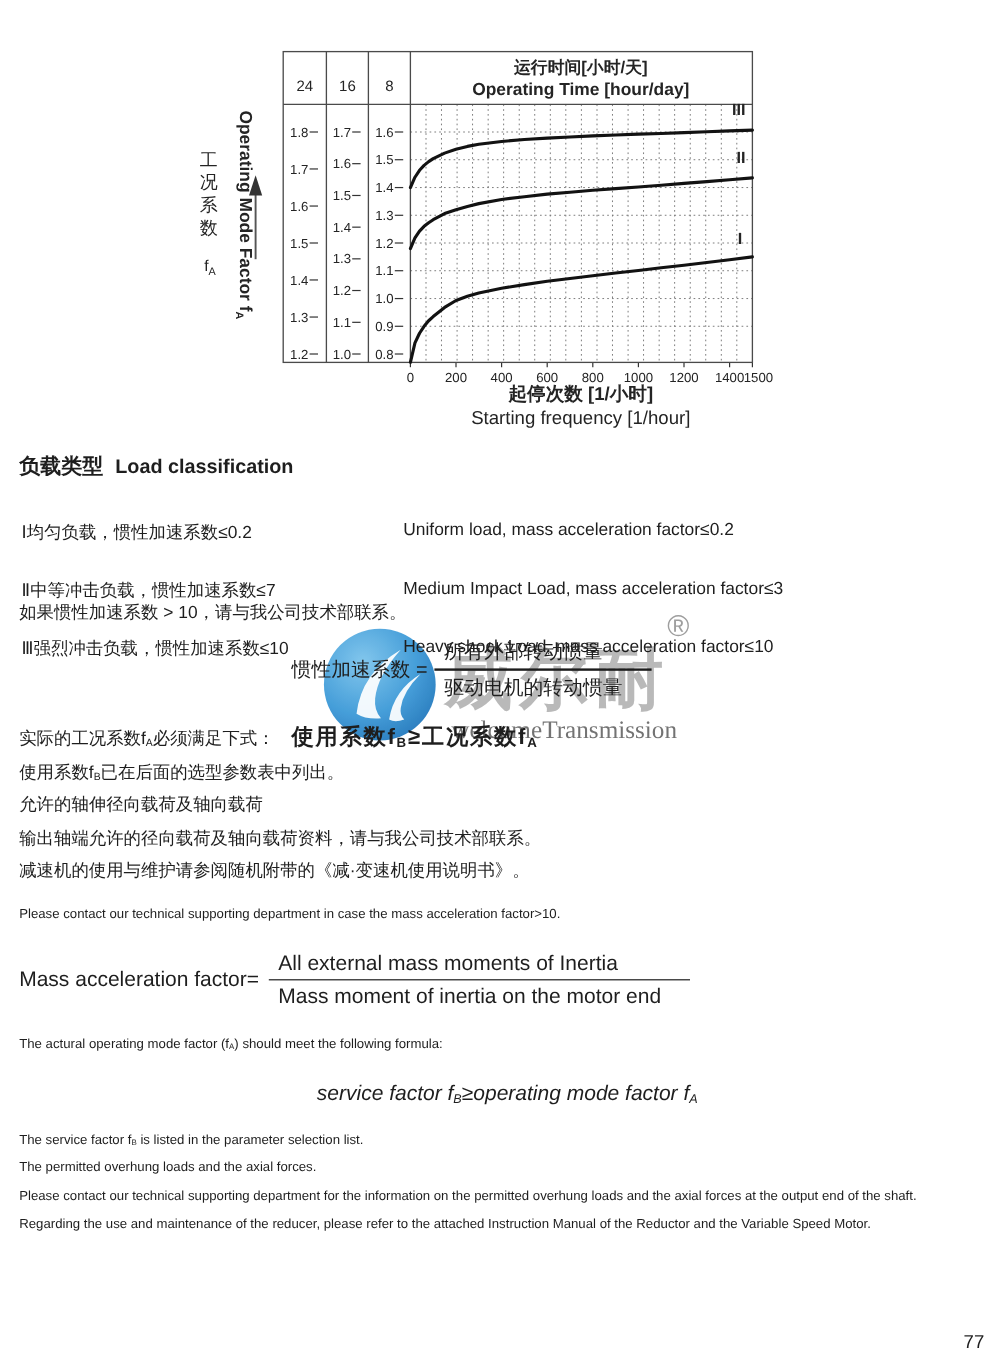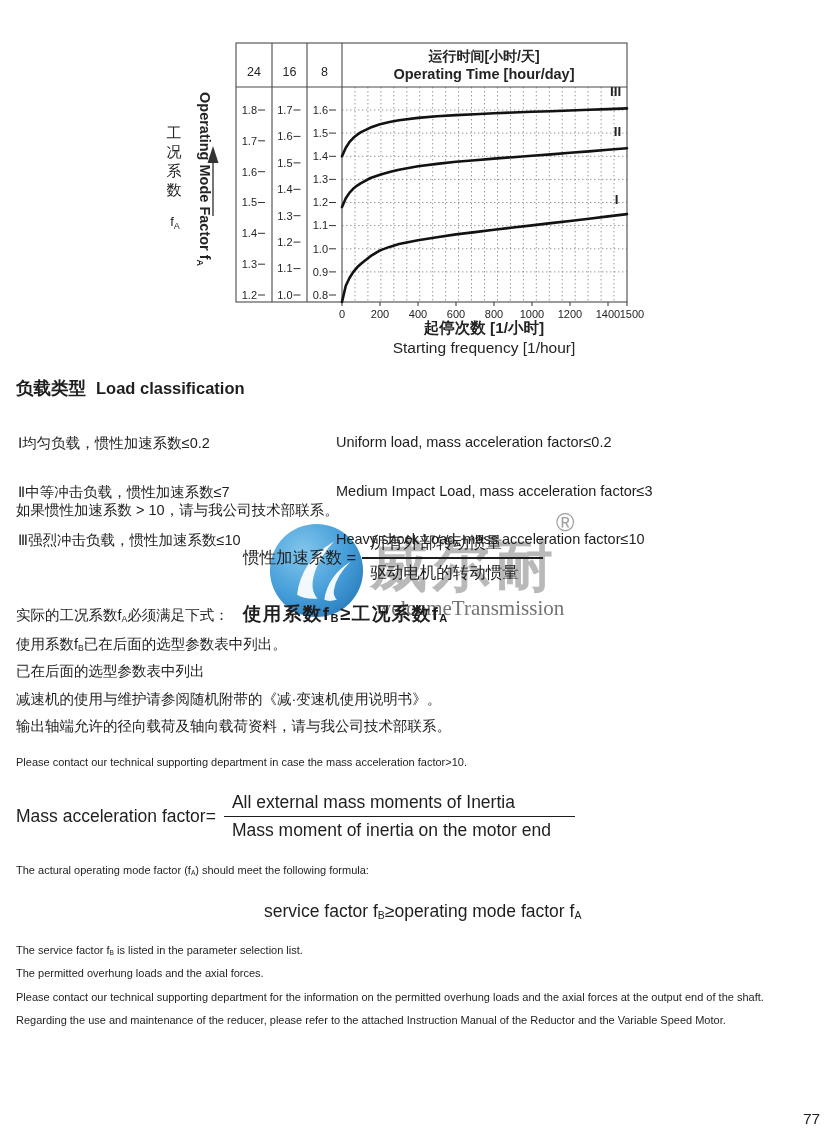--- a/index.html
+++ b/index.html
@@ -54,21 +54,21 @@
   .frac .num{padding:1px 8px 3px 8px;}
   .frac .den{border-top:2px solid #1d1d1d;padding:3px 24px 1px 8px;}
   .formula-en{position:absolute;left:16px;top:791px;font-size:17.5px;gap:8px;}
   .frac-en .den{border-top:1.5px solid #1d1d1d;}
 
   .pos-shiji{position:absolute;left:16px;top:601px;z-index:2;}
   .big-formula{font-size:18.5px;font-weight:600;letter-spacing:1.5px;margin-left:14px;}
   .cn-lines{position:absolute;left:16px;top:631px;line-height:27.4px;z-index:2;}
   .pos-please{position:absolute;left:16px;top:756px;z-index:2;}
   .pos-actural{position:absolute;left:16px;top:864px;z-index:2;}
-  .pos-service{position:absolute;left:264px;top:901px;font-size:17.5px;z-index:2;}
+  .pos-service{position:absolute;left:264px;top:901px;font-size:17.5px;z-index:2;font-style:italic;}
   .en-lines{position:absolute;left:16px;top:939px;width:812px;line-height:23.4px;z-index:2;}
   .page-num{position:absolute;left:803px;top:1110px;font-size:15.5px;z-index:2;}
 </style>
 </head>
 <body>
 
 <div class="page">
 
   <svg id="chart-svg" viewBox="0 0 500 335">
       <line class="gd" x1="205.0" y1="57" x2="205.0" y2="272"></line>
@@ -240,23 +240,23 @@
       <span class="den">驱动电机的转动惯量</span>
     </span>
   </div>
 
   <div class="pos-shiji t14">
     <span>实际的工况系数f<sub>A</sub>必须满足下式：</span><span class="big-formula">使用系数f<sub>B</sub>≥工况系数f<sub>A</sub></span>
   </div>
 
   <div class="cn-lines t14">
     <div>使用系数f<sub>B</sub>已在后面的选型参数表中列出。</div>
-    <div>已在后面的选型参数表中列出</div>
+    <div>允许的轴伸径向载荷及轴向载荷</div>
+    <div>输出轴端允许的径向载荷及轴向载荷资料，请与我公司技术部联系。</div>
     <div>减速机的使用与维护请参阅随机附带的《减·变速机使用说明书》。</div>
-    <div>输出轴端允许的径向载荷及轴向载荷资料，请与我公司技术部联系。</div>
   </div>
 
   <div class="pos-please t14e">Please contact our technical supporting department in case the mass acceleration factor&gt;10.</div>
 
   <div class="formula formula-en">
     <span>Mass acceleration factor=</span>
     <span class="frac frac-en">
       <span class="num">All external mass moments of Inertia</span>
       <span class="den">Mass moment of inertia on the motor end</span>
     </span>

